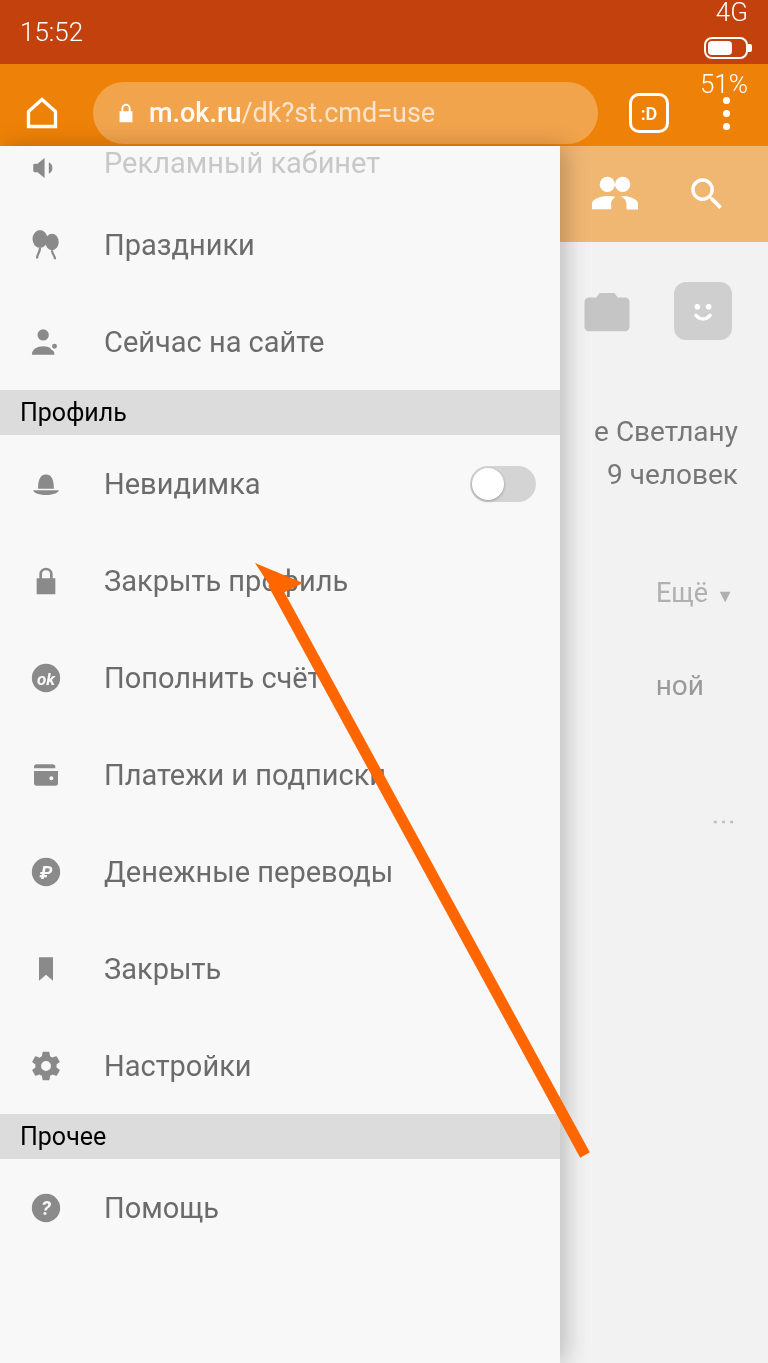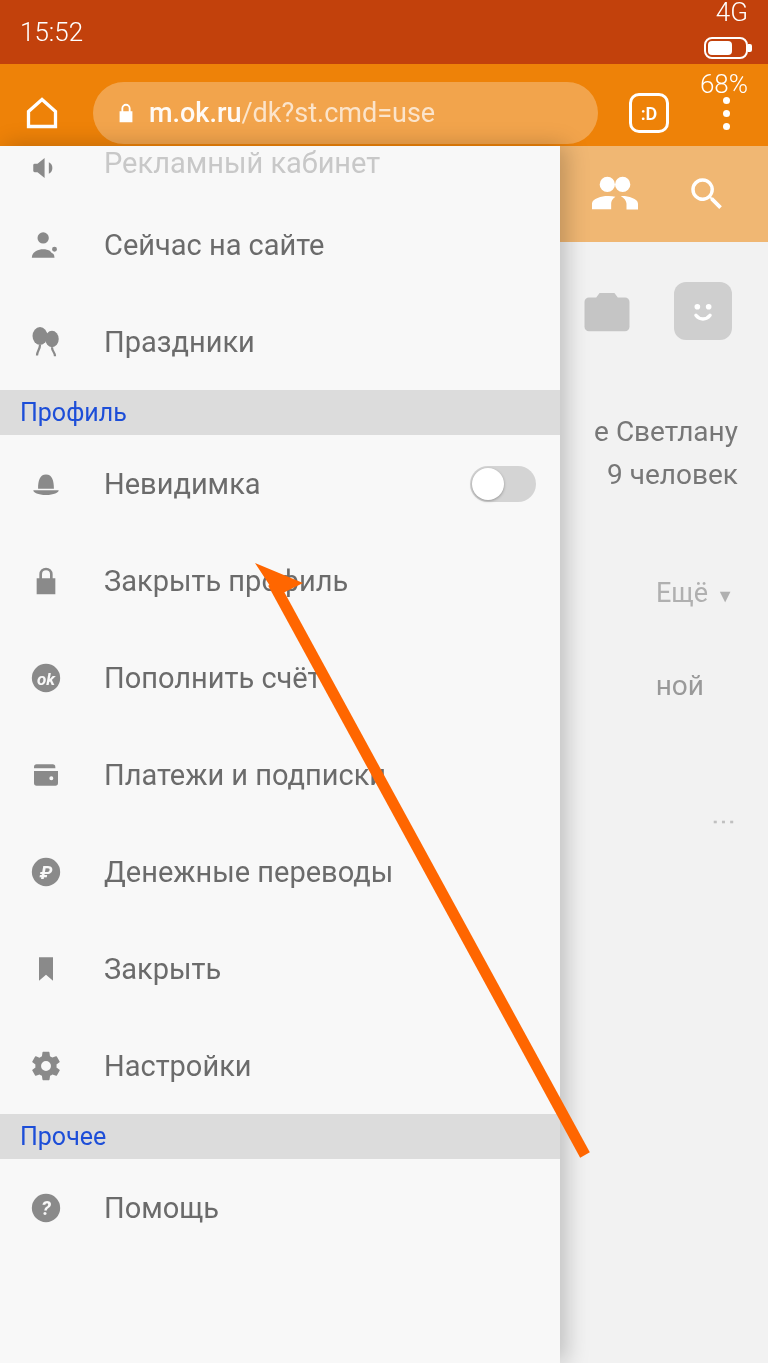--- a/index.html
+++ b/index.html
@@ -194,21 +194,21 @@
 .menu-item .icon-wrap {
   width: 44px; height: 44px;
   display: flex;
   align-items: center;
   justify-content: center;
   font-style: italic;
 }
 .menu-item svg { fill: #8a8a8a; }
 .section-header {
   background: #dcdcdc;
-  color: #1d4ed8;
+  color: #000000;
   font-size: 25px;
   padding: 8px 20px;
 }
 .toggle {
   margin-left: auto;
   width: 66px; height: 36px;
   background: #d4d4d4;
   border-radius: 20px;
   position: relative;
 }
@@ -239,21 +239,21 @@
 <div class="status-bar">
   <span>15:52</span>
   <div class="status-right">
     <svg width="26" height="22" viewBox="0 0 26 22">
         <path fill="#fff" d="M0 18h4v4H0zM6 13h4v9H6zM12 8h4v14h-4zM18 3h4v19h-4z"></path>
       </svg>
     <span>4G</span>
     <span class="battery-icon">
         <span class="battery-fill"></span>
       </span>
-    <span>68%</span>
+    <span>51%</span>
   </div>
 </div>
 
 <div class="browser-chrome">
   <div class="home-btn">
     <svg width="36" height="36" viewBox="0 0 24 24">
         <path fill="none" stroke="#fff" stroke-width="2.2" d="M3 11 L12 3 L21 11 V21 H3 Z"></path>
       </svg>
   </div>
   <div class="url-pill">
@@ -317,38 +317,38 @@
     <span class="icon-wrap">
         <svg width="34" height="34" viewBox="0 0 24 24">
           <path d="M3 10v4a1 1 0 0 0 1 1h2l5 4V5L6 9H4a1 1 0 0 0-1 1zm13.5 2a4.5 4.5 0 0 0-2.5-4v8a4.5 4.5 0 0 0 2.5-4z"></path>
         </svg>
       </span>
     <span style="color:#c8c8c8">Рекламный кабинет</span>
   </div>
 
   <div class="menu-item">
     <span class="icon-wrap">
-        <svg width="34" height="34" viewBox="0 0 24 24">
-          <circle cx="10" cy="7" r="4"></circle>
-          <path d="M2 21c0-4 4-6 8-6s8 2 8 6z"></path>
-          <circle cx="18" cy="15" r="2.5" fill="#8a8a8a" stroke="#f8f8f8" stroke-width="1.5"></circle>
-        </svg>
-      </span>
-    <span>Сейчас на сайте</span>
-  </div>
-
-  <div class="menu-item">
-    <span class="icon-wrap">
         <svg width="36" height="36" viewBox="0 0 24 24">
           <ellipse cx="8" cy="8" rx="5" ry="6"></ellipse>
           <ellipse cx="16" cy="10" rx="4.5" ry="5.5"></ellipse>
           <path stroke="#8a8a8a" stroke-width="1.5" fill="none" d="M8 14c0 3-2 4-2 7M16 15.5c0 3 2 3 2 6"></path>
         </svg>
       </span>
     <span>Праздники</span>
+  </div>
+
+  <div class="menu-item">
+    <span class="icon-wrap">
+        <svg width="34" height="34" viewBox="0 0 24 24">
+          <circle cx="10" cy="7" r="4"></circle>
+          <path d="M2 21c0-4 4-6 8-6s8 2 8 6z"></path>
+          <circle cx="18" cy="15" r="2.5" fill="#8a8a8a" stroke="#f8f8f8" stroke-width="1.5"></circle>
+        </svg>
+      </span>
+    <span>Сейчас на сайте</span>
   </div>
 
   <div class="section-header">Профиль</div>
 
   <div class="menu-item">
     <span class="icon-wrap">
         <svg width="38" height="38" viewBox="0 0 24 24">
           <path d="M4 16h16c0 1.5-3 3-8 3s-8-1.5-8-3zm3-1c0-5 1-9 5-9s5 4 5 9z"></path>
         </svg>
       </span>

